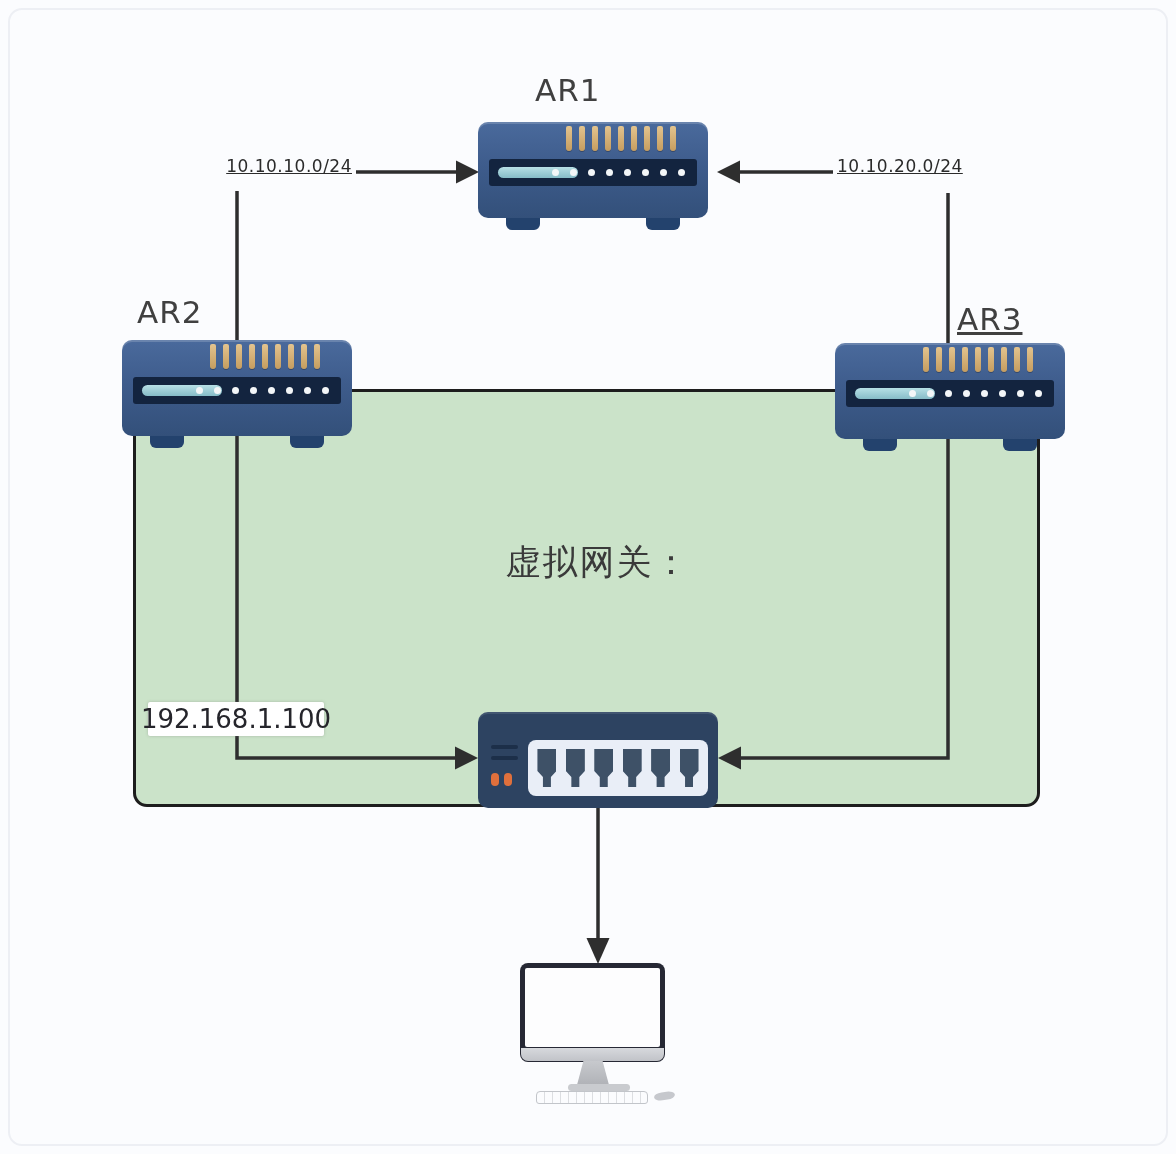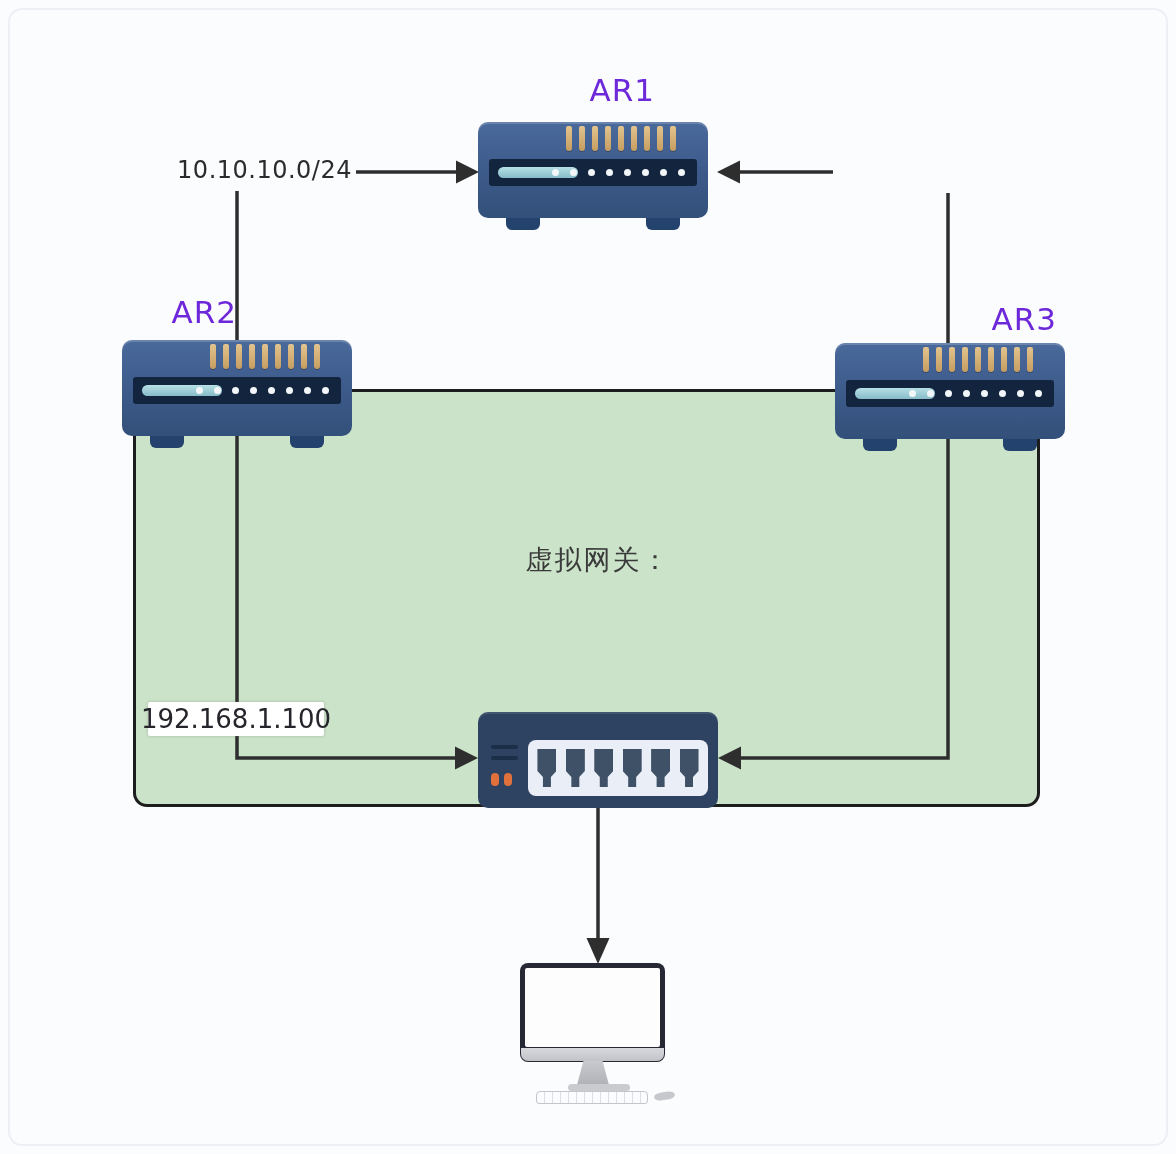--- a/index.html
+++ b/index.html
@@ -9,26 +9,26 @@
   .frame { position:absolute; inset:8px; border:2px solid #edeff4; border-radius:14px; pointer-events:none; }
 
   
   .lan-zone { position:absolute; left:133px; top:389px; width:907px; height:418px;
     background:#cbe3c9; border:3.5px solid #1d1d1d; border-radius:14px; }
 
   
   .wires { position:absolute; left:0; top:0; width:1176px; height:1154px; }
 
   
-  .node-label { position:absolute; font-size:31px; color:#6d28d9; text-align:right; letter-spacing:1px; }
-  .net-label { position:absolute; top:156px; font-size:24px; color:#2b2b2b; letter-spacing:.5px; }
+  .node-label { position:absolute; font-size:31px; color:#404040; text-align:left; letter-spacing:1px; }
+  .net-label { position:absolute; top:156px; font-size:17px; color:#2b2b2b; letter-spacing:.5px;text-decoration:underline; }
   .net-label.left { left:150px; width:202px; text-align:right; }
   .net-label.right { left:837px; width:202px; text-align:left; }
   .gateway { position:absolute; left:458px; top:546px; width:280px; text-align:center; color:#3a3a3a; }
-  .gateway .gw-line { font-size:27px; line-height:33px; letter-spacing:2px;font-family:Liberation Mono, monospace; }
+  .gateway .gw-line { font-size:35px; line-height:33px; letter-spacing:2px; }
   .ip-badge { position:absolute; top:702px; width:176px; height:34px; background:#ffffff;
     box-shadow:0 0 3px rgba(120,130,120,.45); display:flex; align-items:center; justify-content:center;
     font-size:26px; color:#25252b; border-radius:2px; }
   .ip-badge.left { left:148px; }
   .ip-badge.right { left:862px; }
 
   
   .router { position:absolute; width:230px; height:96px; }
   .router .foot { position:absolute; bottom:-12px; width:34px; height:15px;
     background:#23426d; border-radius:0 0 6px 6px; }
@@ -97,23 +97,24 @@
     <path d="M237 428 V758 H455"></path>
     <polygon points="455,746.5 455,769.5 478,758" fill="#2e2e2e" stroke="none"></polygon>
     <path d="M948 432 V758 H741"></path>
     <polygon points="741,746.5 741,769.5 718,758" fill="#2e2e2e" stroke="none"></polygon>
     <path d="M598 807 V938"></path>
     <polygon points="586.5,938 609.5,938 598,964" fill="#2e2e2e" stroke="none"></polygon>
   </svg>
 
   <div class="node-label" style="left:535px; top:72px; width:120px;">AR1</div>
   <div class="node-label" style="left:137px; top:294px; width:100px;">AR2</div>
-  <div class="node-label" style="left:957px; top:301px; width:100px;">AR3</div>
+  <div class="node-label" style="left:957px; top:301px; width:100px;text-decoration:underline;">AR3</div>
 
   <div class="net-label left">10.10.10.0/24</div>
+  <div class="net-label right">10.10.20.0/24</div>
 
   <div class="router" style="left:478px; top:122px;">
     <span class="foot f-left"></span>
     <span class="foot f-right"></span>
     <div class="r-body">
       <div class="pins">
           <span></span>
           <span></span>
           <span></span>
           <span></span>

